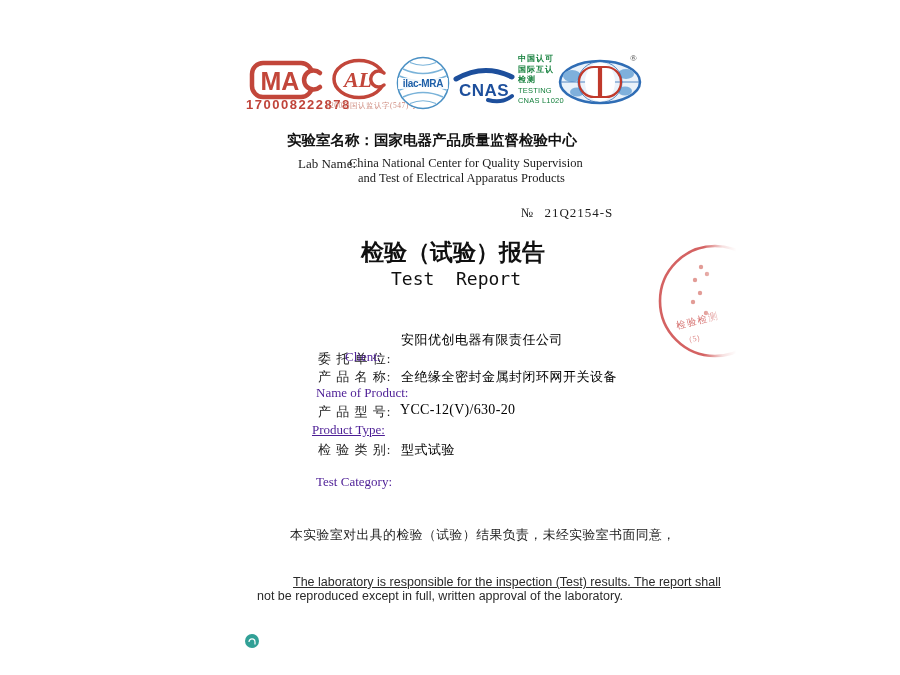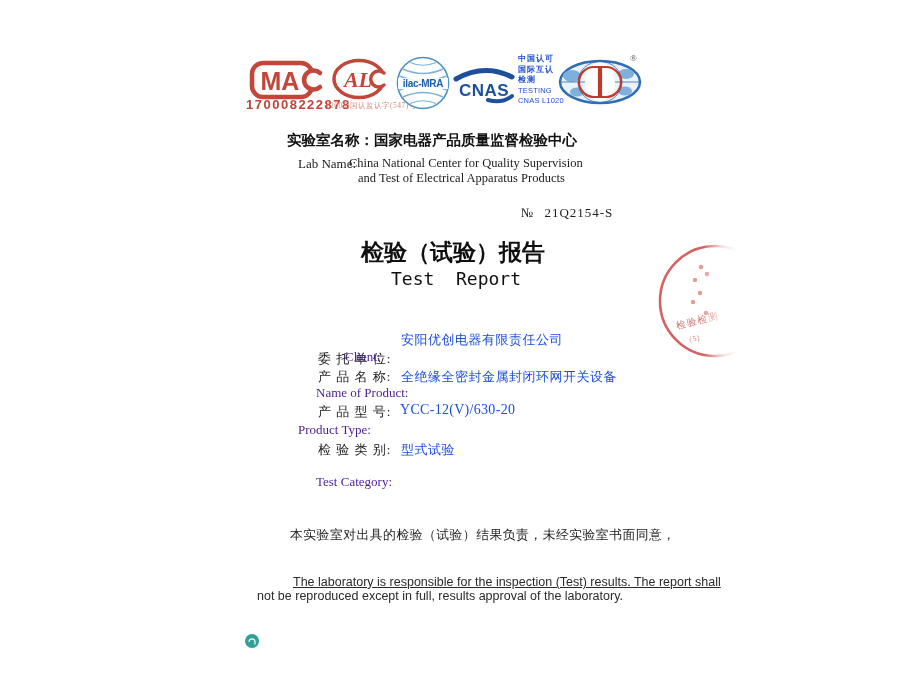--- a/index.html
+++ b/index.html
@@ -9,21 +9,21 @@
   }
   .abs{position:absolute;}
   
   #logo-cma{left:249px;top:60px;}
   #cma-number{left:246px;top:97px;font-family:"Liberation Sans",sans-serif;
     font-size:13px;font-weight:bold;letter-spacing:1.5px;color:#c0443a;}
   #cma-cert{left:327px;top:101px;font-size:7.5px;color:#cf8d80;letter-spacing:.5px;}
   #logo-al{left:331px;top:58px;}
   #logo-ilac{left:395px;top:55px;}
   #logo-cnas{left:452px;top:65px;}
-  #accred{left:518px;top:54px;font-family:"DejaVu Sans",sans-serif;color:#1d4ed8;}
+  #accred{left:518px;top:54px;font-family:"DejaVu Sans",sans-serif;color:#15803d;}
   #accred .zh{font-size:8px;font-weight:bold;letter-spacing:1px;line-height:10.5px;}
   #accred .en{font-size:7.5px;font-weight:normal;letter-spacing:.2px;line-height:10.5px;
     font-family:"Liberation Sans",sans-serif;}
   #logo-globe{left:558px;top:59px;}
   #globe-r{left:630px;top:53px;font-size:9px;color:#444;}
   
   #lab-zh{left:287px;top:131px;font-family:"DejaVu Sans",sans-serif;
     font-size:14.5px;font-weight:bold;color:#111;}
   #lab-en-label{left:298px;top:156px;font-size:13px;}
   #lab-en-1{left:349px;top:156px;font-size:12.5px;}
@@ -32,25 +32,25 @@
   #report-no{left:521px;top:205px;font-size:13px;}
   #report-no .no-val{margin-left:11px;letter-spacing:1px;}
   #title-zh{left:361px;top:237px;font-family:"DejaVu Sans",sans-serif;
     font-size:23px;font-weight:bold;color:#101010;}
   #title-en{left:391px;top:268px;font-family:"DejaVu Sans Mono",monospace;
     font-size:18px;font-weight:500;white-space:pre;color:#101010;}
   
   #stamp{left:649px;top:241px;}
   
   .f-label{font-size:13px;letter-spacing:1px;color:#222;}
-  .f-value{font-size:13px;letter-spacing:.5px;color:#1d4ed8;}
+  .f-value{font-size:13px;letter-spacing:.5px;color:#000000;}
   .f-en{font-size:13px;color:#4c1d95;}
   #f1-label{left:318px;top:350px;} #f1-value{left:401px;top:331px;} #f1-en{left:345px;top:349px;}
   #f2-label{left:318px;top:368px;} #f2-value{left:401px;top:368px;} #f2-en{left:316px;top:385px;}
-  #f3-label{left:318px;top:403px;} #f3-value{left:400px;top:402px;font-size:14px;letter-spacing:.3px;} #f3-en{left:298px;top:422px;}
+  #f3-label{left:318px;top:403px;} #f3-value{left:400px;top:402px;font-size:14px;letter-spacing:.3px;} #f3-en{left:312px;top:422px;text-decoration:underline;}
   #f4-label{left:318px;top:441px;} #f4-value{left:401px;top:441px;} #f4-en{left:316px;top:474px;}
   
   .disc-zh{font-size:12.8px;letter-spacing:.5px;color:#1d1d1d;}
   #disc-zh-1{left:290px;top:527px;}
   #disc-zh-2{left:257px;top:547px;}
   .disc-en{font-family:"Liberation Sans",sans-serif;font-size:12.5px;color:#2a2a2a;}
   #disc-en-1{left:293px;top:575px;text-decoration:underline;}
   #disc-en-2{left:257px;top:589px;}
   #watermark{left:244px;top:633px;}
 </style>
@@ -160,20 +160,20 @@
   <span id="f3-label" class="abs f-label">产 品 型 号:</span>
   <span id="f3-value" class="abs f-value">YCC-12(V)/630-20</span>
   <span id="f3-en" class="abs f-en">Product Type:</span>
 
   <span id="f4-label" class="abs f-label">检 验 类 别:</span>
   <span id="f4-value" class="abs f-value">型式试验</span>
   <span id="f4-en" class="abs f-en">Test Category:</span>
 
   <div id="disc-zh-1" class="abs disc-zh">本实验室对出具的检验（试验）结果负责，未经实验室书面同意，</div>
   <div id="disc-en-1" class="abs disc-en">The laboratory is responsible for the inspection (Test) results. The report shall</div>
-  <div id="disc-en-2" class="abs disc-en">not be reproduced except in full, results approval of the laboratory.</div>
+  <div id="disc-en-2" class="abs disc-en">not be reproduced except in full, written approval of the laboratory.</div>
 
   <svg id="watermark" class="abs" width="16" height="16" viewBox="0 0 16 16">
     <circle cx="8" cy="8" r="7" fill="#31a096"></circle>
     <path d="M5 9 a3 3.2 0 1 1 6 0 v2.5" stroke="#ffffff" stroke-width="1.2" fill="none"></path>
   </svg>
 
 </div>
 
 </body></html>

